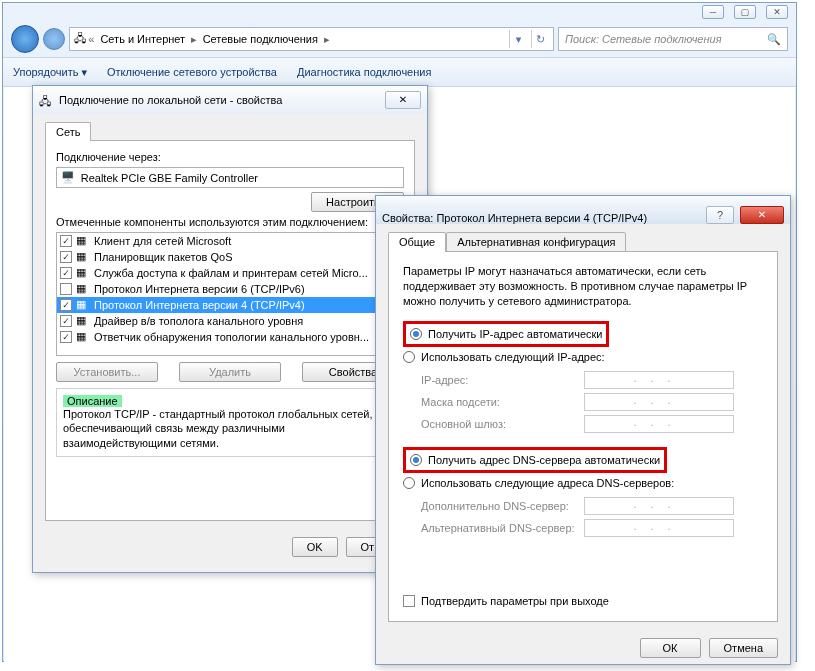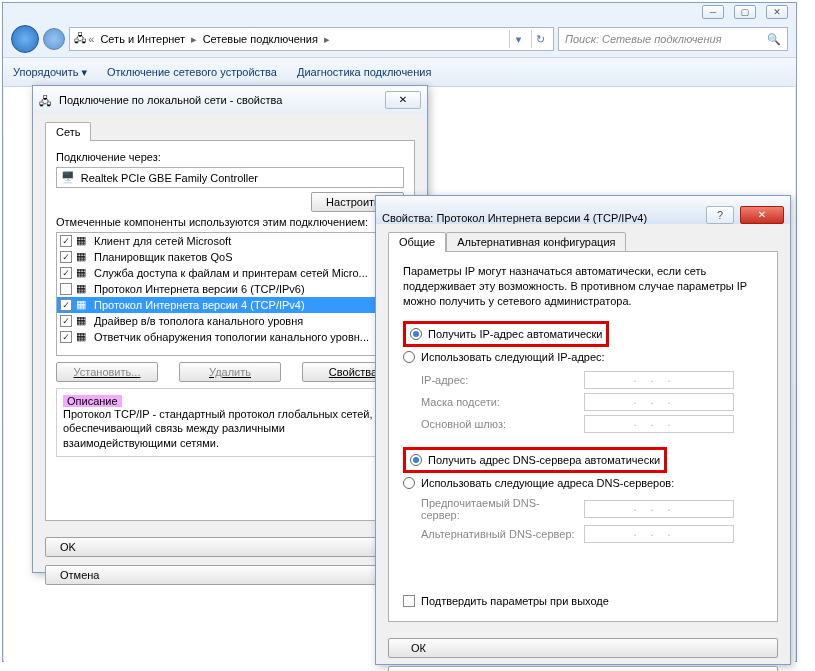--- a/index.html
+++ b/index.html
@@ -37,24 +37,24 @@
 .tabpage { border: 1px solid #b0b0b0; border-top: none; padding: 10px; background: #fff; min-height: 380px; }
 .label { margin-bottom: 4px; }
 .editbox { border: 1px solid #b0b0b0; background: #fff; padding: 3px 4px; display: flex; align-items: center; gap: 6px; }
 .btn { border: 1px solid #a0a0a0; background: linear-gradient(#fdfdfd,#e4e4e4); padding: 3px 14px; border-radius: 2px; }
 .btn.disabled { color: #888; }
 .compo-list { border: 1px solid #b0b0b0; background: #fff; height: 124px; overflow: hidden; }
 .compo-row { display: flex; align-items: center; gap: 4px; padding: 1px 3px; white-space: nowrap; }
 .compo-row.sel { background: #3399ff; color: #fff; }
 .cb { width: 12px; height: 12px; border: 1px solid #888; background: #fff; display:inline-flex;align-items:center;justify-content:center;font-size:9px;color:#333; }
 .proto-icon { width: 14px; height: 14px; display:inline-block; }
-.btnrow { display: flex; gap: 21px; margin-top: 6px; text-decoration: underline; }
+.btnrow { display: flex; gap: 21px; margin-top: 6px; }
 .groupbox { border: 1px solid #d0d0d0; padding: 6px; margin-top: 6px; }
-.groupbox-title { margin-top: -12px; background: #f0abfc; display: inline-block; padding: 0 4px; }
-.dlg-buttons { display: flex; justify-content: flex-end; gap: 8px; padding: 8px 12px; flex-direction: column; }
+.groupbox-title { margin-top: -12px; background: #86efac; display: inline-block; padding: 0 4px; }
+.dlg-buttons { display: flex; justify-content: flex-end; gap: 8px; padding: 8px 12px; }
 
 
 .dlg2 { left: 375px; top: 195px; width: 416px; height: 470px; }
 .dlg2 .dlg-title { background: linear-gradient(#f9fbfe,#d8e4f3); align-items: flex-end; }
 .dlg2-close { width: 44px; height: 18px; background: linear-gradient(#f08070,#c83020); border: 1px solid #a02010; border-radius: 2px; color: #fff; text-align:center; font-size:10px; line-height:16px; }
 .dlg2-help { width: 28px; height: 18px; border: 1px solid #a8b8c8; border-radius: 2px; background: linear-gradient(#fdfeff,#e4ecf7); text-align:center; font-size:11px; line-height:16px; color:#555; }
 .radio-row { display: flex; align-items: center; gap: 6px; padding: 2px 0; }
 .radio { width: 12px; height: 12px; border-radius: 50%; border: 1px solid #666; display: inline-flex; align-items: center; justify-content: center; }
 .radio.checked::after { content: ''; width: 6px; height: 6px; border-radius: 50%; background: #3a7fd8; }
 .hl { border: 3px solid #d00; padding: 2px 4px; }
@@ -223,21 +223,21 @@
           <span class="radio checked"></span>
           <span>Получить адрес DNS-сервера автоматически</span>
         </div>
       </div>
       <div class="radio-row">
         <span class="radio"></span>
         <span>Использовать следующие адреса DNS-серверов:</span>
       </div>
       <div class="ipgrid">
         <div class="iprow">
-            <span class="iplabel">Предпочитаемый DNS-сервер:</span>
+            <span class="iplabel">Дополнительно DNS-сервер:</span>
             <div class="ipinput">...</div>
           </div>
         <div class="iprow">
             <span class="iplabel">Альтернативный DNS-сервер:</span>
             <div class="ipinput">...</div>
           </div>
       </div>
 
       <div class="conf-cb">
         <span class="cb"></span>

